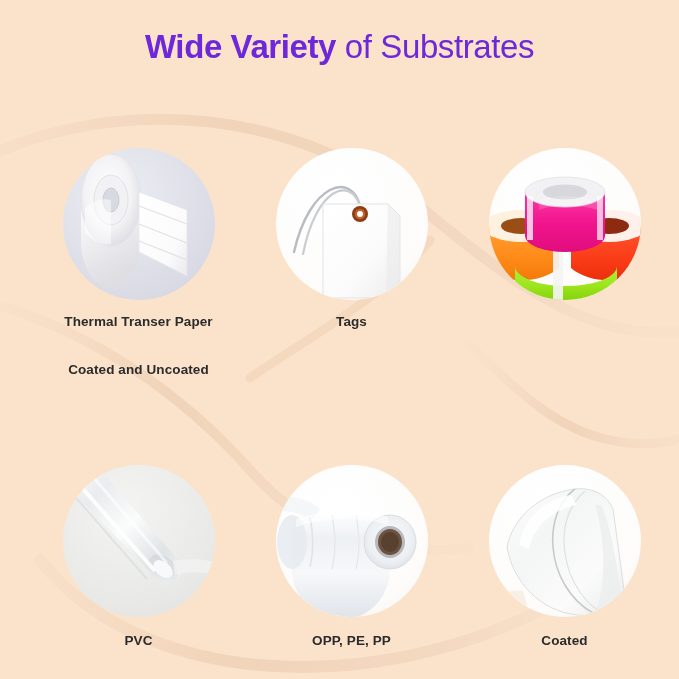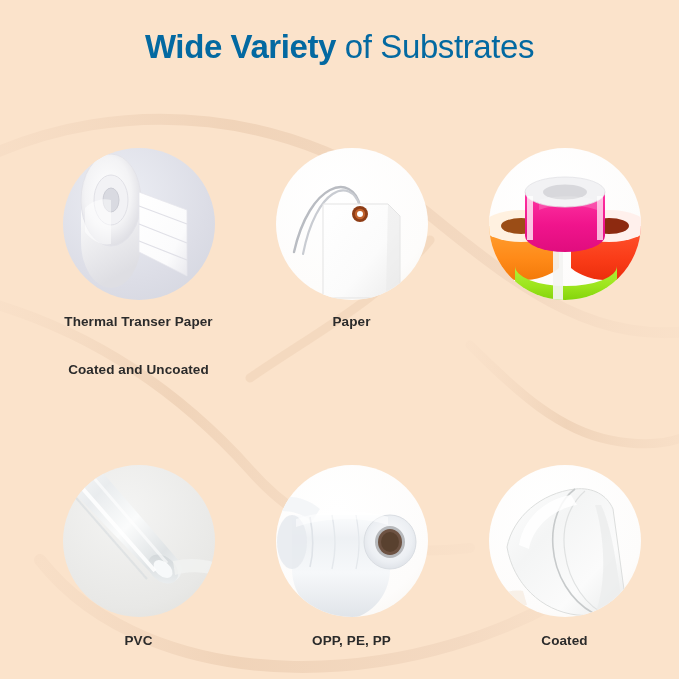--- a/index.html
+++ b/index.html
@@ -38,21 +38,21 @@
     position: absolute;
     top: 28px;
     left: 0;
     width: 679px;
     text-align: center;
     z-index: 6;
   }
   .title {
     font-size: 33px;
     letter-spacing: -0.4px;
-    color: #0369a1;
+    color: #6d28d9;
     white-space: nowrap;
   }
   .title .strong { font-weight: 700; }
   .title .light  { font-weight: 400; }
 
   
   .grid {
     position: absolute;
     top: 148px;
     left: 0;
@@ -203,21 +203,21 @@
             <path d="M 47 56 L 112 56 L 124 68 L 124 150 L 47 150 Z" fill="url(#tagFace)" stroke="#e3e3e3" stroke-width="1"></path>
 
             <circle cx="84" cy="66" r="8" fill="#8e3d16"></circle>
             <circle cx="84" cy="66" r="5.2" fill="#c2622c"></circle>
             <circle cx="84" cy="66" r="3" fill="#ffffff"></circle>
 
             <path d="M 112 56 L 124 68 L 124 150 L 110 150 Z" fill="#e9e9e9" opacity="0.55"></path>
           </svg>
         </div>
         <div class="caption">
-          <span>Paper</span>
+          <span>Tags</span>
           <span class="l2"></span>
         </div>
       </div>
 
       <div class="cell">
         <div class="disc tint-white">
           <svg class="art" viewBox="0 0 152 152" xmlns="http://www.w3.org/2000/svg">
             <defs>
               <linearGradient id="pinkG" x1="0" y1="0" x2="0" y2="1">
                 <stop offset="0%" stop-color="#ff35a3"></stop>

